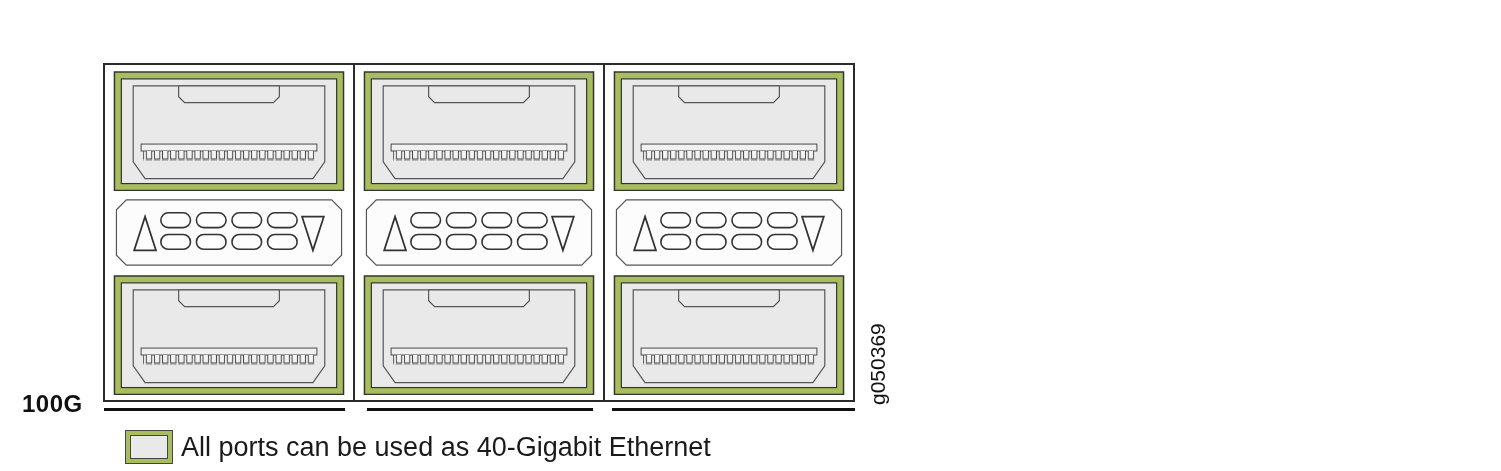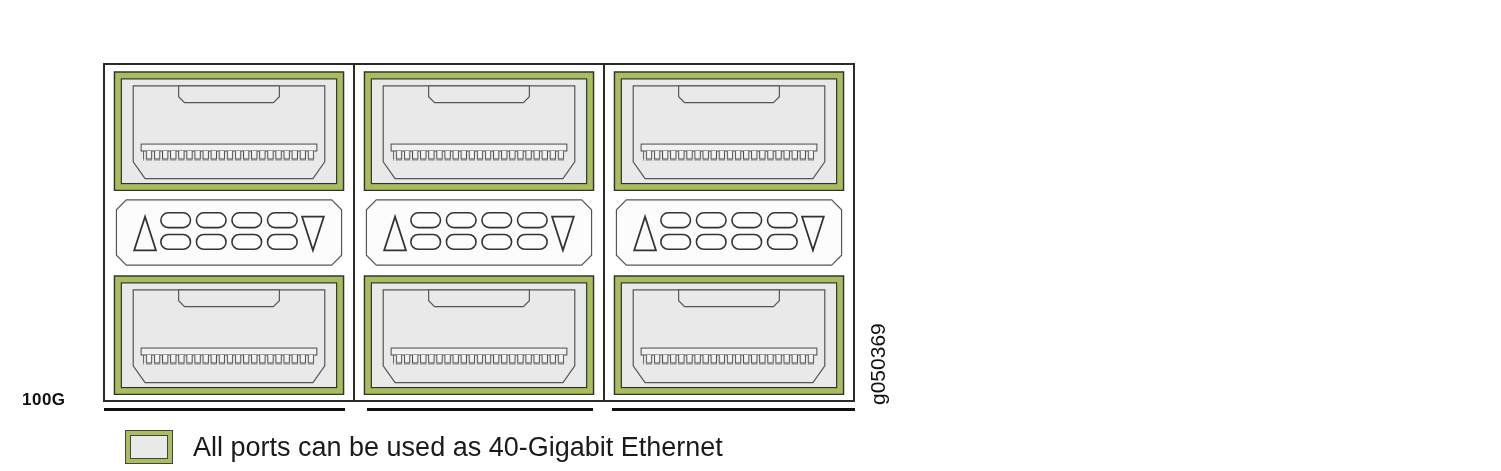--- a/index.html
+++ b/index.html
@@ -27,26 +27,26 @@
   }
   .port-column + .port-column{border-left:2px solid #2b2b2b;}
   svg.port{width:234px;height:122px;display:block;}
   svg.leds{width:240px;height:76px;display:block;margin:4px 0;}
   .underline{position:absolute;top:408px;height:3px;background:#111;}
   .underline.u1{left:104px;width:241px;}
   .underline.u2{left:367px;width:226px;}
   .underline.u3{left:612px;width:243px;}
   .label-100g{
     position:absolute;left:22px;top:390px;
-    font-size:17px;font-weight:bold;color:#111;
+    font-size:24px;font-weight:bold;color:#111;
     letter-spacing:0.5px;
   }
   .legend{
     position:absolute;left:126px;top:431px;
-    display:flex;align-items:center;gap:21px;
+    display:flex;align-items:center;gap:9px;
   }
   .legend-swatch{
     width:38px;height:24px;
     background:#e9e9e9;
     border:4px solid #a7bd5e;
     box-shadow:0 0 0 1px #444, inset 0 0 0 1px #444;
     flex:0 0 auto;
   }
   .legend-text{font-size:27px;color:#1a1a1a;white-space:nowrap;}
   .fig-code{

